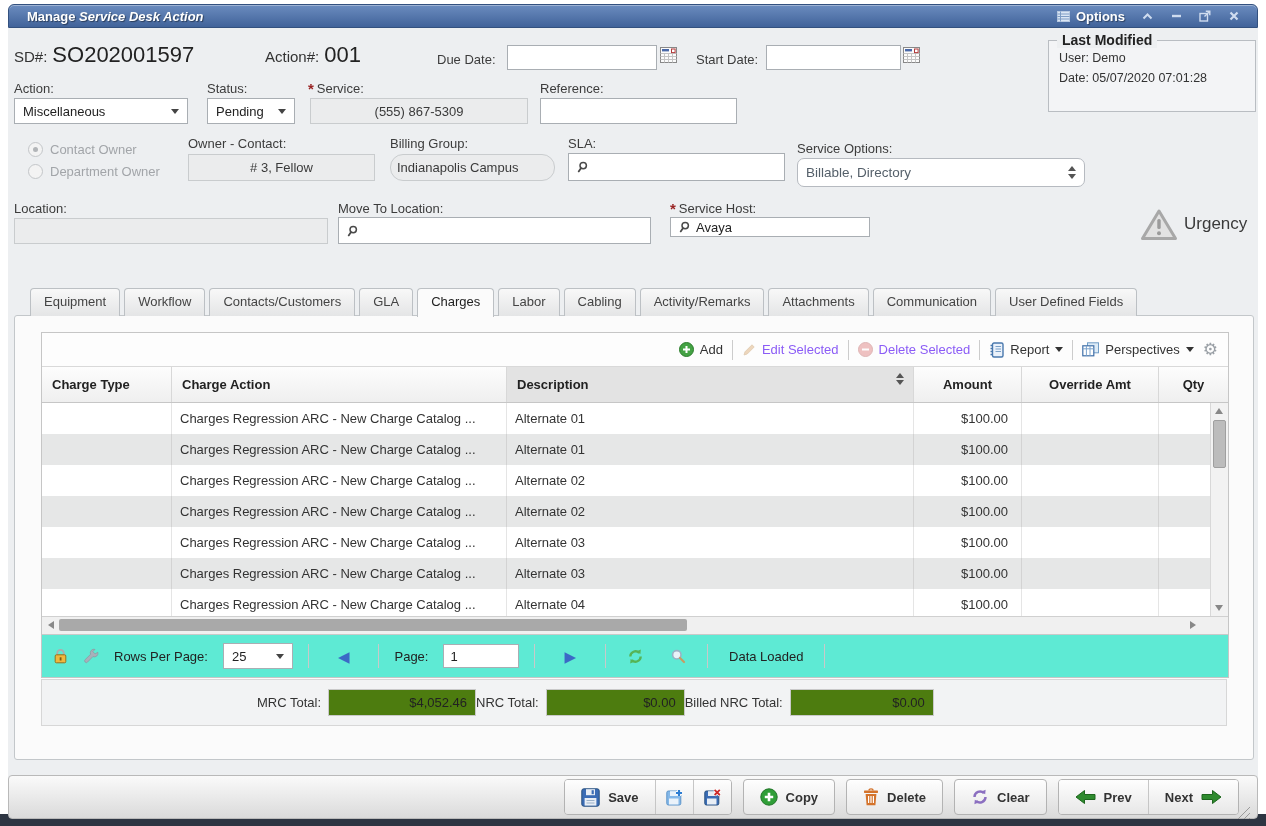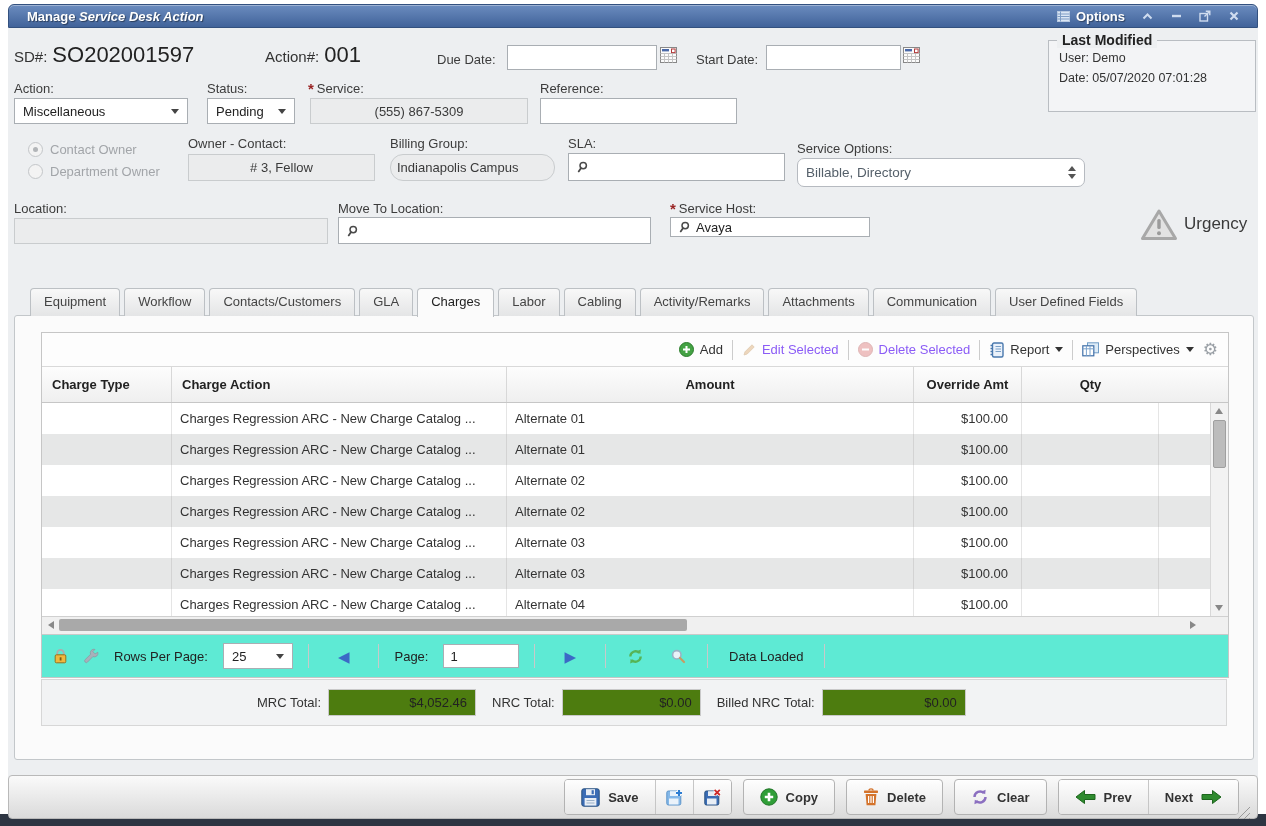--- a/index.html
+++ b/index.html
@@ -83,21 +83,21 @@
   .hs-left{position:absolute;left:6px;top:4px;width:0;height:0;border-top:4px solid transparent;border-bottom:4px solid transparent;border-right:6px solid #888;}
   .hs-thumb{position:absolute;left:17px;top:2px;width:628px;height:12px;background:#a9a9a9;border-radius:2px;}
   .hs-right{position:absolute;right:32px;top:4px;width:0;height:0;border-top:4px solid transparent;border-bottom:4px solid transparent;border-left:6px solid #888;}
   .pager{height:42px;display:flex;align-items:center;gap:15px;padding:0 11px;background:#5eead4;
     border-top:1px solid #c9c9c9;font-size:13px;color:#222;}
   .psep{width:1px;height:24px;background:#c9c9c9;}
   .bluearrow{color:#3b69c6;font-size:15px;cursor:pointer;line-height:1;}
   .pagesel{height:24px;width:52px;}
   .pageinput{width:62px;height:22px;}
   .totals{position:absolute;left:26px;top:363px;width:1186px;height:47px;background:#f2f3f4;
-    border:1px solid #d7d7d7;display:flex;align-items:center;gap:16px;padding-left:215px;box-sizing:border-box;}
+    border:1px solid #d7d7d7;display:flex;align-items:center;padding-left:215px;box-sizing:border-box;}
   .totpair{display:flex;align-items:center;gap:7px;}
   .totinp{background:#4d7c0f;border:1px solid #c9c9c9;height:25px;display:flex;align-items:center;
     justify-content:flex-end;padding:0 8px;color:#222;}
 
   
   .footer{position:absolute;left:0;top:747px;width:1250px;height:44px;box-sizing:border-box;
     background:linear-gradient(#fafafa,#dadada);border:1px solid #b9b9b9;border-radius:4px;
     display:flex;align-items:center;justify-content:flex-end;gap:11px;padding-right:18px;}
   .btn,.btn-group{border:1px solid #b3b3b3;border-radius:4px;background:linear-gradient(#fefefe,#e7e7e7);
     box-shadow:inset 0 1px #fff;}
@@ -352,20 +352,27 @@
             <span class="caret-down" style="border-top-color:#333;"></span>
           </span>
           <span class="titem" style="font-size:17px;color:#9aa0a6;">
               <span>⚙</span>
             </span>
         </div>
 
         <div class="ghead">
           <div class="hc">Charge Type</div>
           <div class="hc">Charge Action</div>
+          <div class="hc sorted">
+            <span>Description</span>
+            <span class="sorticon">
+                <i class="u"></i>
+                <i class="d"></i>
+              </span>
+          </div>
           <div class="hc num">Amount</div>
           <div class="hc num">Override Amt</div>
           <div class="hc num">Qty</div>
         </div>
 
         <div class="gbody">
           <div class="grow">
             <div class="c"></div>
             <div class="c">Charges Regression ARC - New Charge Catalog ...</div>
             <div class="c">Alternate 01</div>

